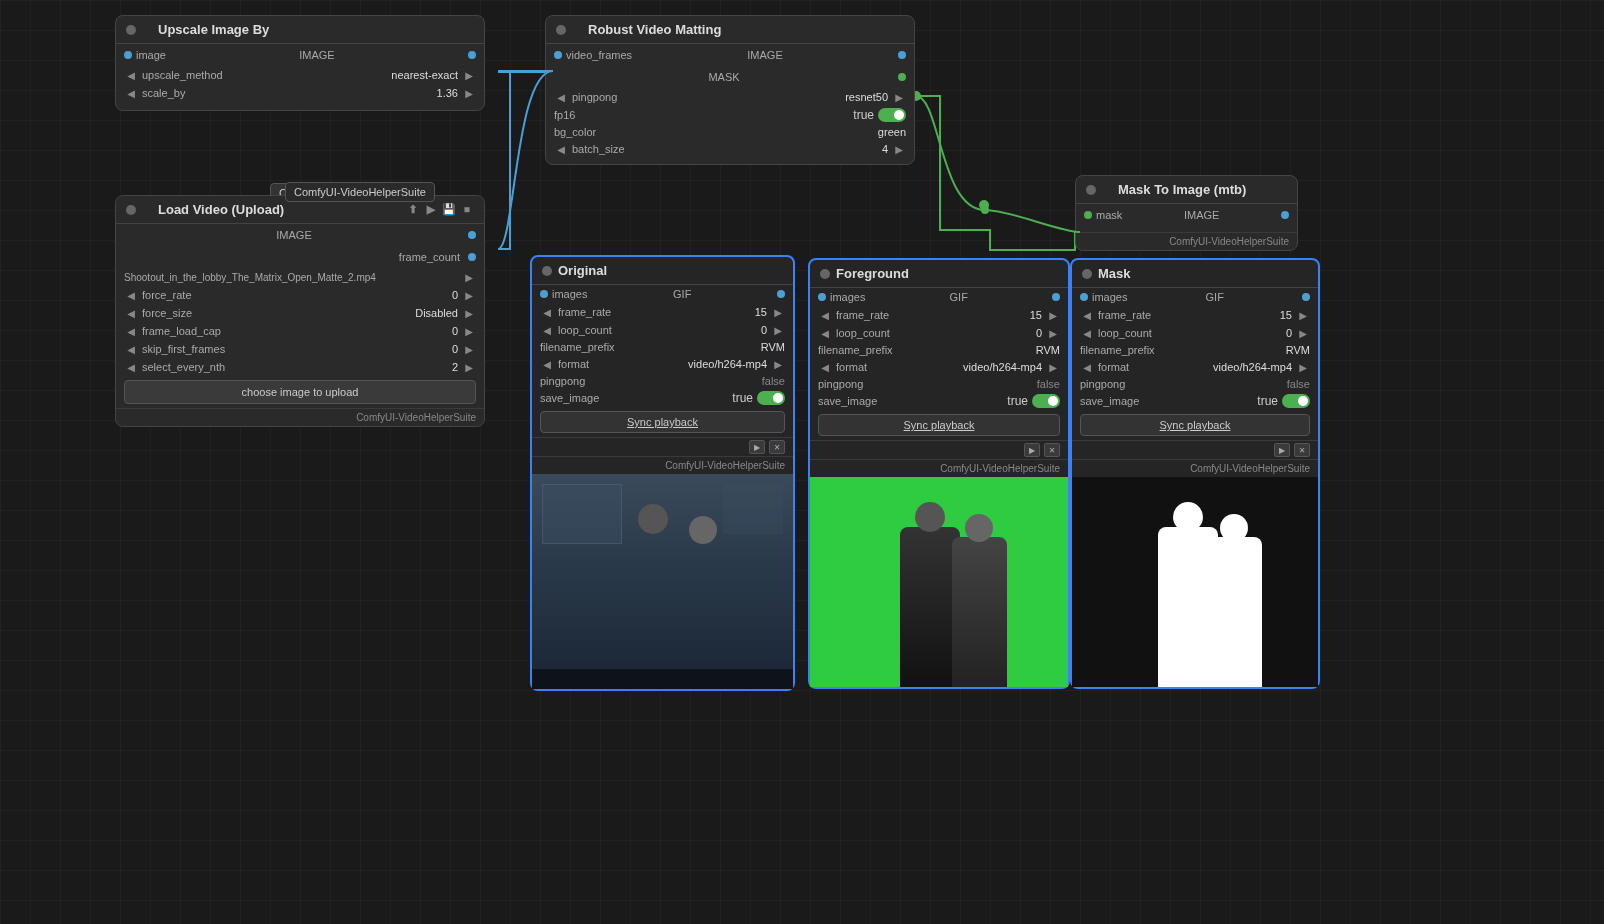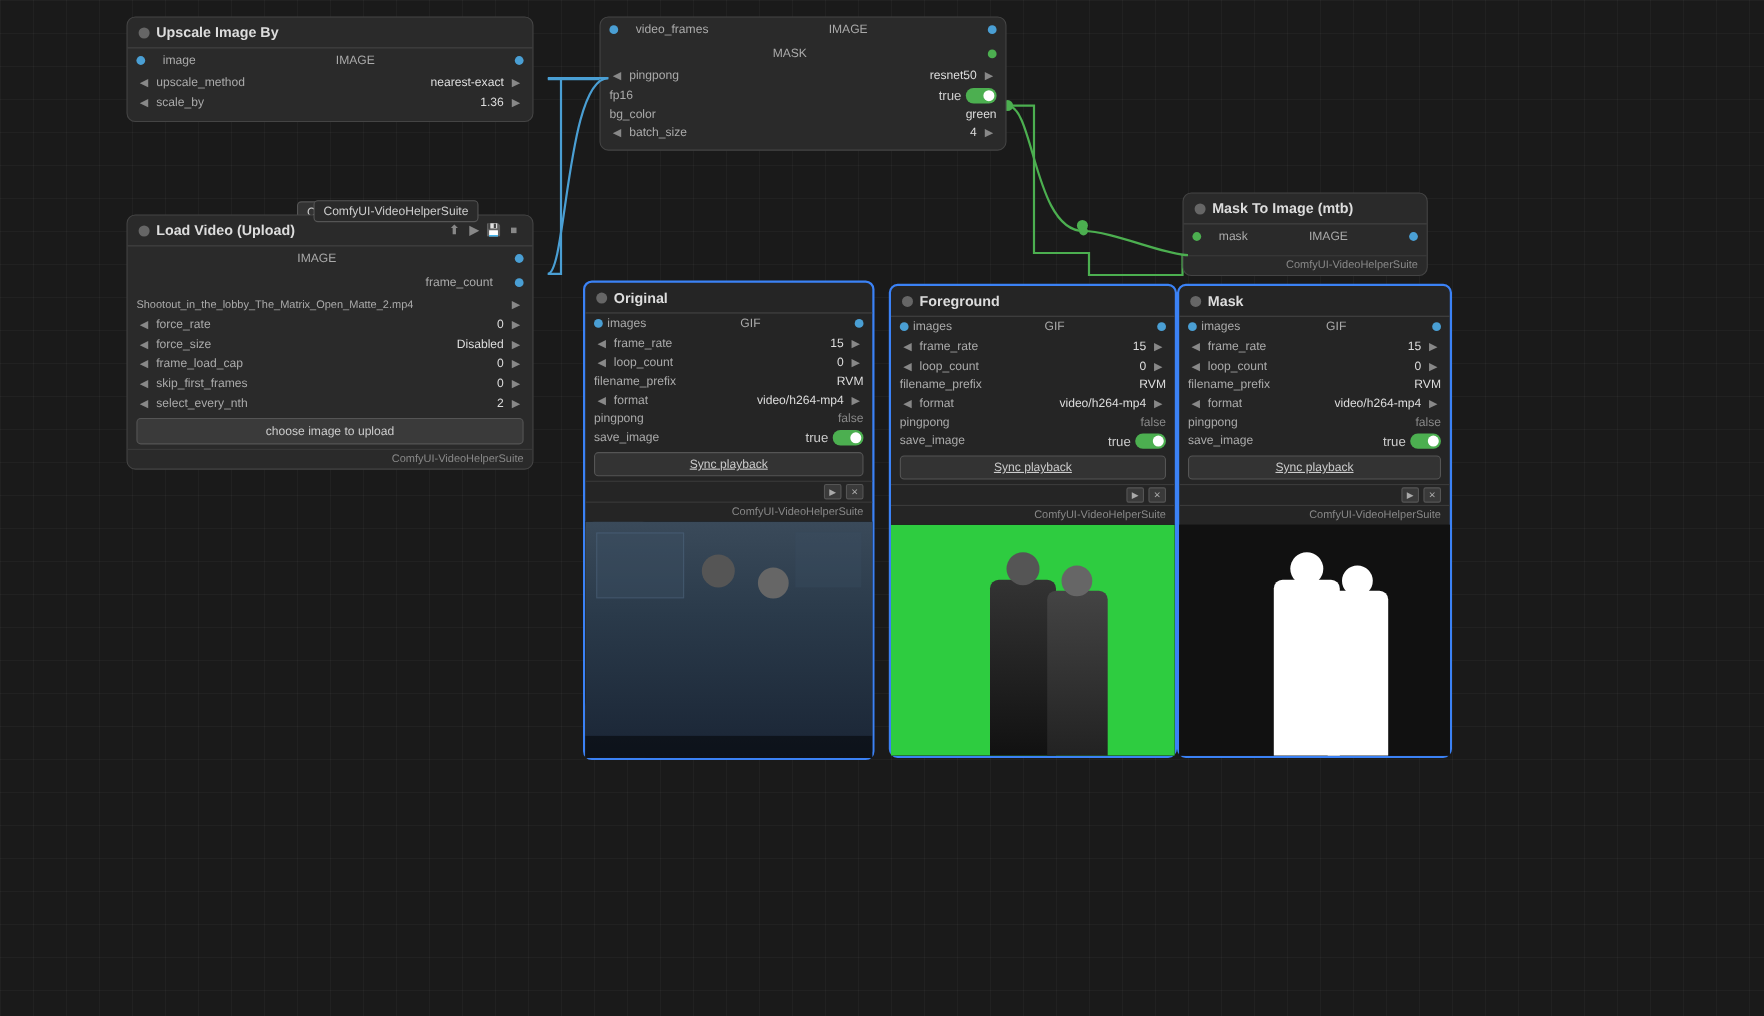--- a/index.html
+++ b/index.html
@@ -25,40 +25,40 @@
       min-width: 200px;
     }
     .node-header {
       display: flex;
       align-items: center;
       padding: 6px 10px;
       border-bottom: 1px solid #444;
       font-size: 13px;
       font-weight: 600;
       color: #ddd;
-      gap: 6px;
+      gap: 22px;
     }
     .node-header-dot {
       width: 10px; height: 10px;
       border-radius: 50%;
       background: #666;
       flex-shrink: 0;
     }
     .node-footer {
       text-align: right;
       padding: 3px 8px;
       font-size: 10px;
       color: #888;
       border-top: 1px solid #3a3a3a;
     }
     .node-row {
       display: flex;
       align-items: center;
       padding: 3px 8px;
-      gap: 16px;
+      gap: 4px;
       min-height: 22px;
     }
     .port-label {
       color: #aaa;
       font-size: 11px;
     }
     .port-dot {
       width: 8px; height: 8px;
       border-radius: 50%;
       background: #4a9fd4;
@@ -437,20 +437,24 @@
     <span class="param-name">select_every_nth</span>
     <span class="param-value">2</span>
     <div class="param-arrow">▶</div>
   </div>
   
   <button class="btn-upload">choose image to upload</button>
   <div class="node-footer">ComfyUI-VideoHelperSuite</div>
 </div>
 
 <div class="node" style="left: 545px; top: 15px; width: 370px;">
+  <div class="node-header">
+    <div class="node-header-dot"></div>
+    <span>Robust Video Matting</span>
+  </div>
 
   <div class="node-row">
     <div class="port-dot"></div>
     <span class="port-label">video_frames</span>
     <span class="port-label-right">IMAGE</span>
     <div class="port-dot port-dot-right"></div>
   </div>
 
   <div class="node-row">
     <span class="port-label-right">MASK</span>

